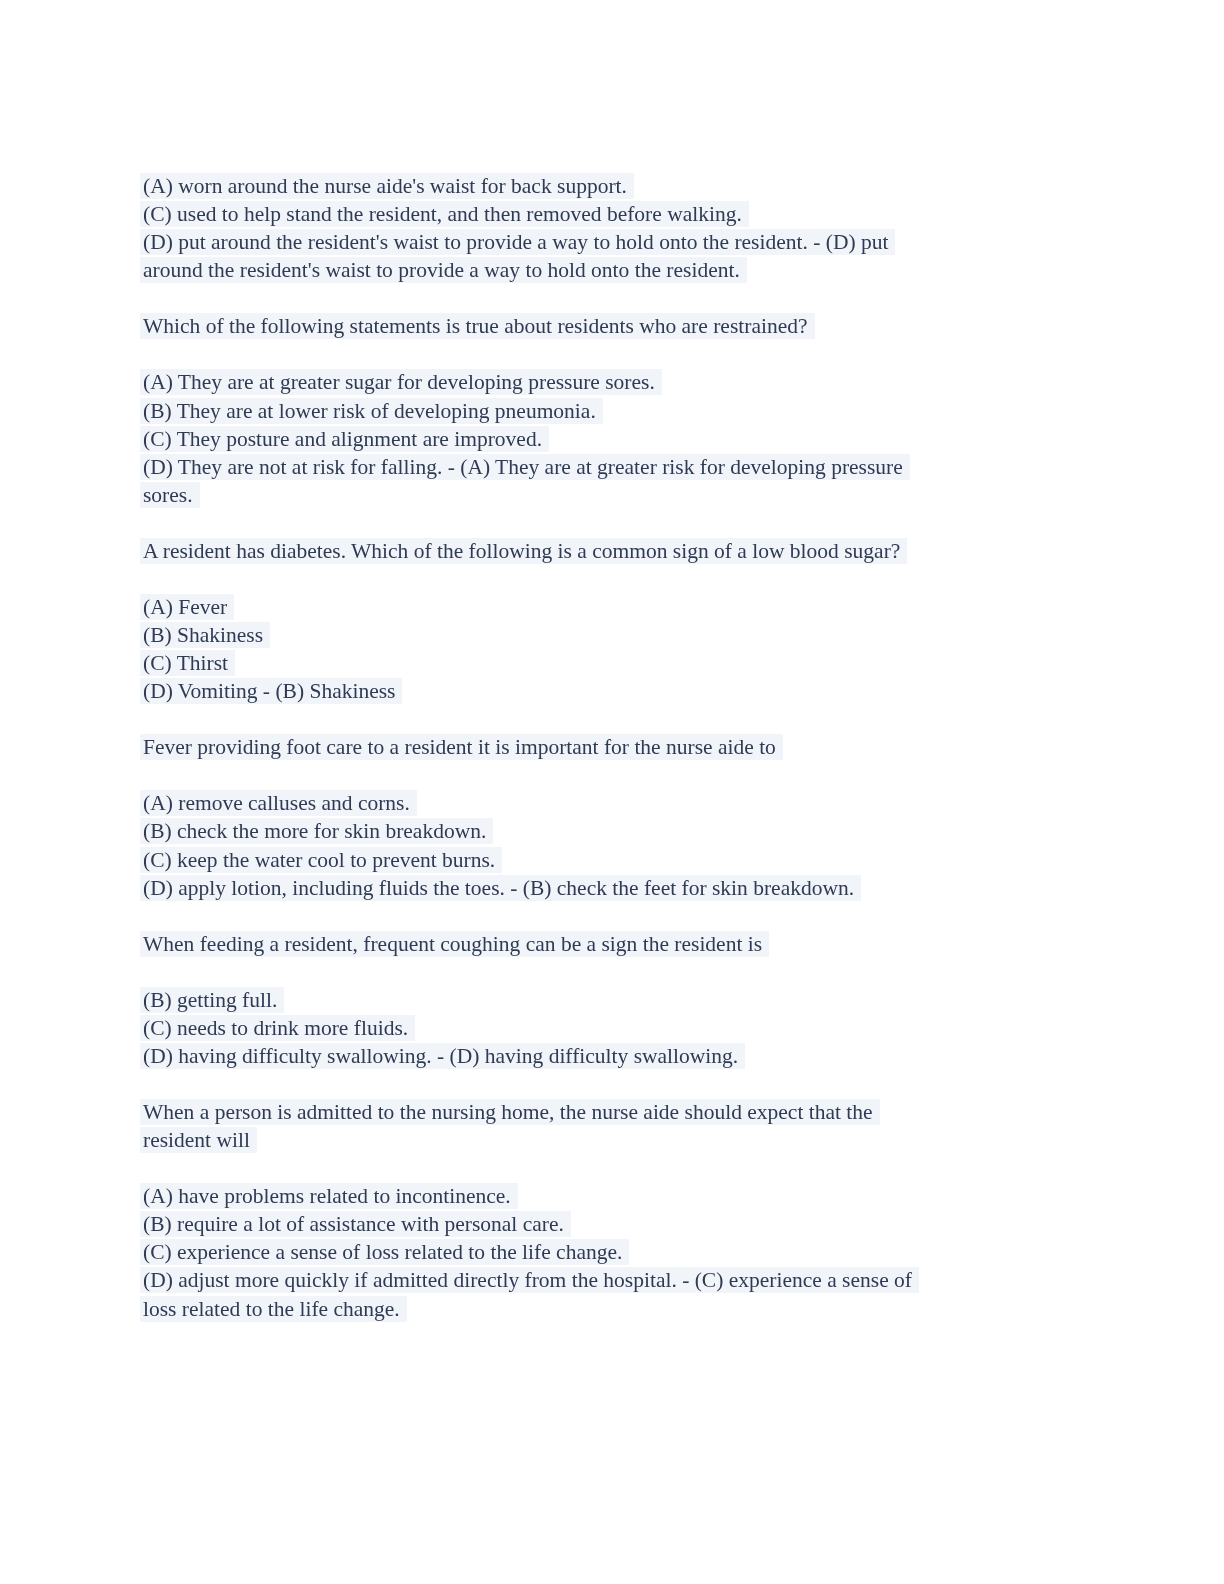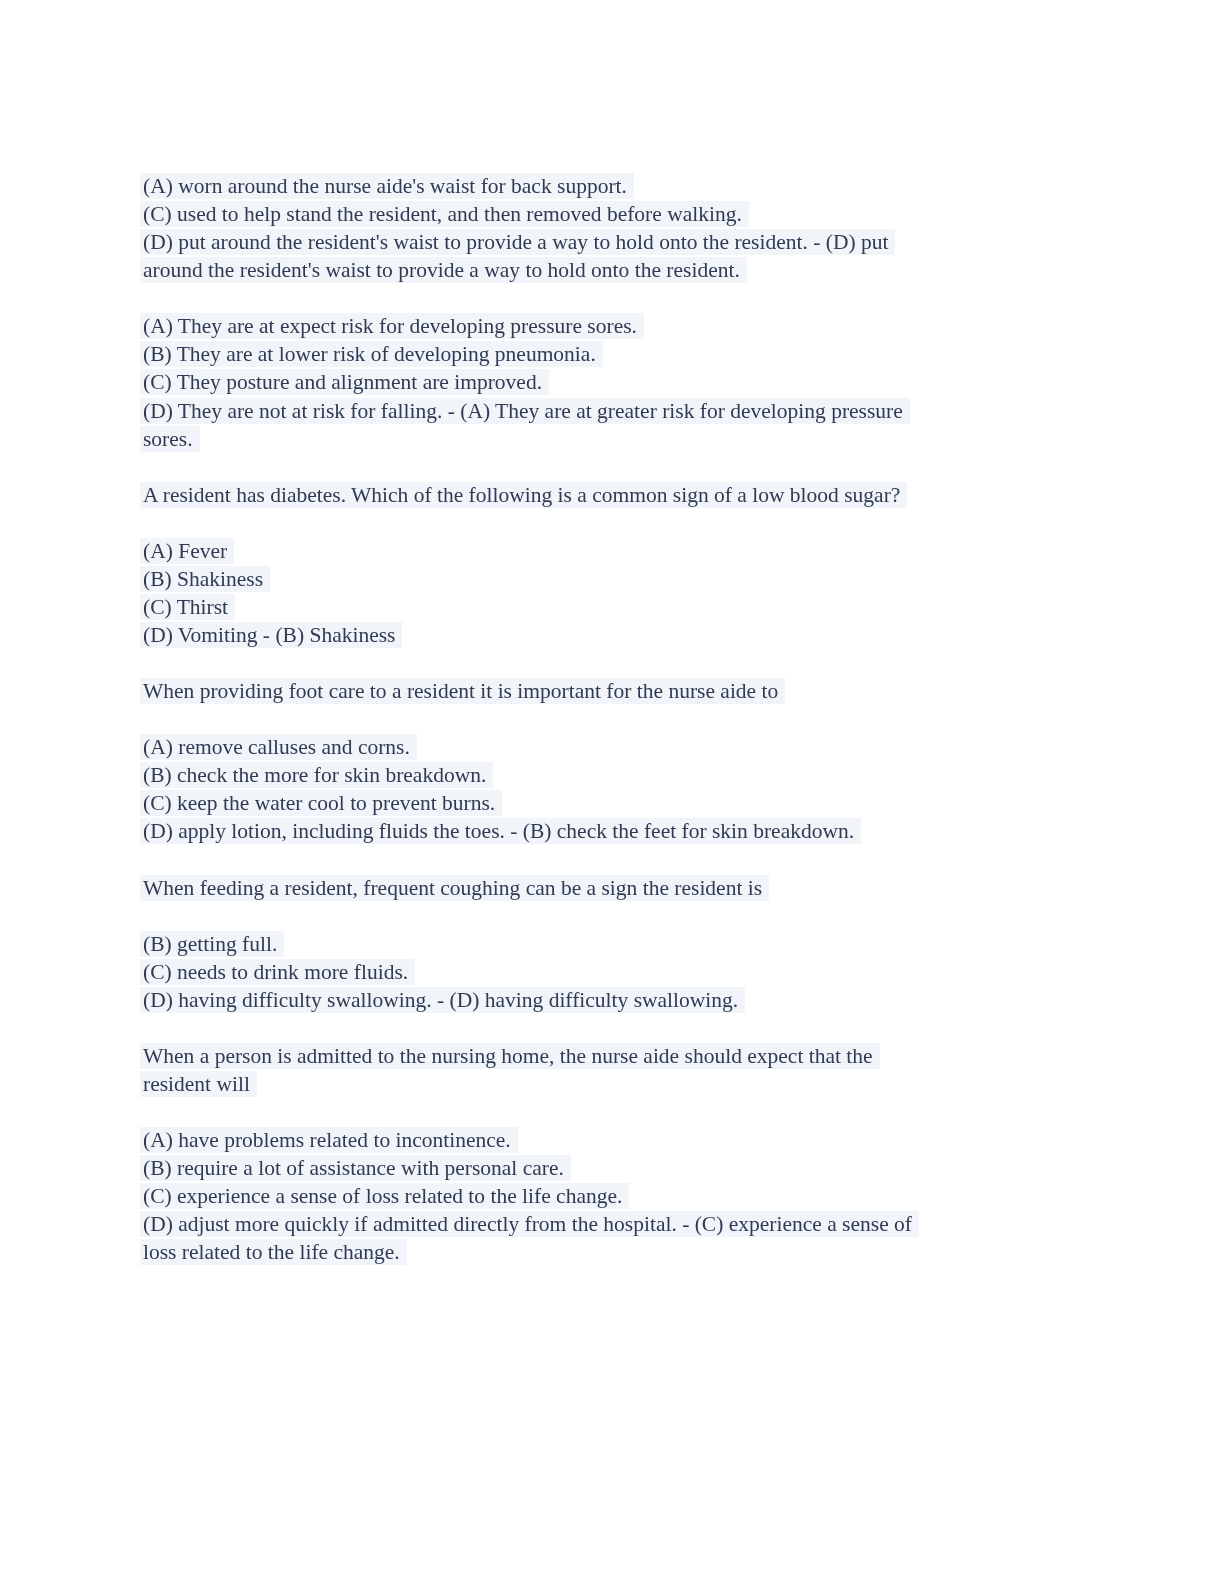--- a/index.html
+++ b/index.html
@@ -45,37 +45,40 @@
 
 <div class="page">
   <div class="content" id="doc-content">
       <div class="block">
         <div class="line"><span class="hl">(A) worn around the nurse aide's waist for back support.</span></div>
         <div class="line"><span class="hl">(C) used to help stand the resident, and then removed before walking.</span></div>
         <div class="line"><span class="hl">(D) put around the resident's waist to provide a way to hold onto the resident. - (D) put</span></div>
         <div class="line"><span class="hl">around the resident's waist to provide a way to hold onto the resident.</span></div>
       </div>
       <div class="block">
-        <div class="line"><span class="hl">(A) They are at expect risk for developing pressure sores.</span></div>
+        <div class="line"><span class="hl">Which of the following statements is true about residents who are restrained?</span></div>
+      </div>
+      <div class="block">
+        <div class="line"><span class="hl">(A) They are at greater sugar for developing pressure sores.</span></div>
         <div class="line"><span class="hl">(B) They are at lower risk of developing pneumonia.</span></div>
         <div class="line"><span class="hl">(C) They posture and alignment are improved.</span></div>
         <div class="line"><span class="hl">(D) They are not at risk for falling. - (A) They are at greater risk for developing pressure</span></div>
         <div class="line"><span class="hl">sores.</span></div>
       </div>
       <div class="block">
         <div class="line"><span class="hl">A resident has diabetes. Which of the following is a common sign of a low blood sugar?</span></div>
       </div>
       <div class="block">
         <div class="line"><span class="hl">(A) Fever</span></div>
         <div class="line"><span class="hl">(B) Shakiness</span></div>
         <div class="line"><span class="hl">(C) Thirst</span></div>
         <div class="line"><span class="hl">(D) Vomiting - (B) Shakiness</span></div>
       </div>
       <div class="block">
-        <div class="line"><span class="hl">When providing foot care to a resident it is important for the nurse aide to</span></div>
+        <div class="line"><span class="hl">Fever providing foot care to a resident it is important for the nurse aide to</span></div>
       </div>
       <div class="block">
         <div class="line"><span class="hl">(A) remove calluses and corns.</span></div>
         <div class="line"><span class="hl">(B) check the more for skin breakdown.</span></div>
         <div class="line"><span class="hl">(C) keep the water cool to prevent burns.</span></div>
         <div class="line"><span class="hl">(D) apply lotion, including fluids the toes. - (B) check the feet for skin breakdown.</span></div>
       </div>
       <div class="block">
         <div class="line"><span class="hl">When feeding a resident, frequent coughing can be a sign the resident is</span></div>
       </div>

